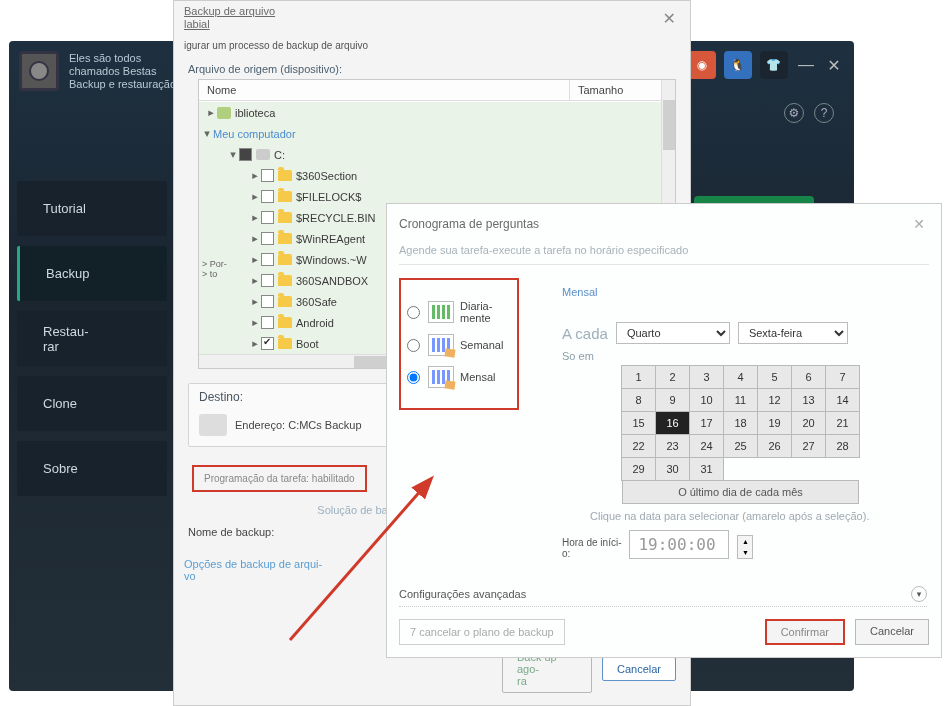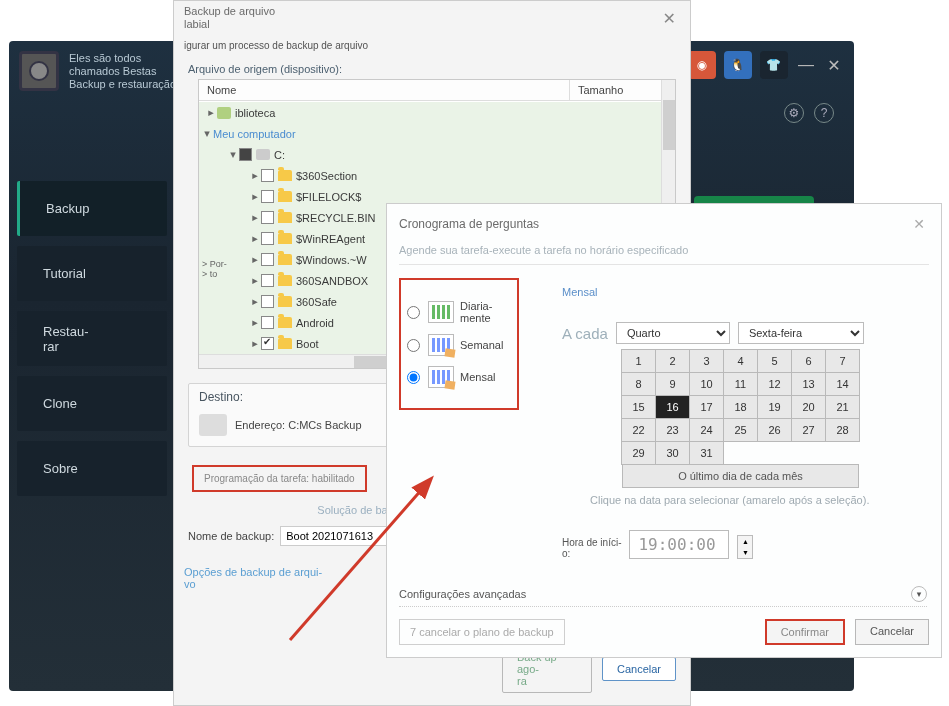--- a/index.html
+++ b/index.html
@@ -32,21 +32,21 @@
   .sidebar .sbtn.active{background:#122028;border-left:3px solid #2a8;}
 
   .green-panel{position:absolute;right:40px;top:155px;width:120px;height:90px;background:#178548;border-radius:4px;}
 
   
   .dlg-backup {
     position:absolute; left:173px; top:0; width:518px; height:706px;
     background:#f4f4f4; border:1px solid #ccc;
   }
   .dlg-header{padding:4px 10px;display:flex;justify-content:space-between;align-items:flex-start;}
-  .dlg-title{color:#6a6a6a;font-size:11px;line-height:13px;}
+  .dlg-title{color:#6a6a6a;font-size:11px;line-height:13px;text-decoration:underline;}
   .close-x{color:#888;font-size:16px;cursor:pointer;padding:4px;}
   .dlg-sub{color:#535353;font-size:10px;padding:4px 10px 8px;}
   .dlg-label{color:#4c6070;font-size:11px;padding:4px 14px 4px;}
   .filetree-wrap{margin:0 14px 0 24px;border:1px solid #c9c9c9;background:#fff;height:290px;position:relative;}
   .ft-head{display:flex;border-bottom:1px solid #ddd;background:#fdfdfd;font-size:11px;color:#444;}
   .ft-head .col1{flex:1;padding:4px 8px;border-right:1px solid #ddd;}
   .ft-head .col2{width:105px;padding:4px 8px;}
   .ft-body{position:absolute;top:22px;left:0;right:14px;bottom:14px;overflow:hidden;background:#eaf3e7;}
   .ftrow{display:flex;align-items:center;font-size:11px;color:#3a3a3a;height:21px;padding:0 4px;}
   .ftrow .caret{width:12px;color:#666;display:inline-block;text-align:center;}
@@ -141,22 +141,22 @@
       <div class="ico ico-shirt">👕</div>
       <div class="winctl">—</div>
       <div class="winctl">✕</div>
     </div>
   </div>
   <div class="gear-row">
     <div class="gicon">⚙</div>
     <div class="gicon">?</div>
   </div>
   <div class="sidebar">
+    <div class="sbtn">Tutorial</div>
     <div class="sbtn active">Backup</div>
-    <div class="sbtn">Tutorial</div>
     <div class="sbtn" style="white-space:pre-line">Restau-
 rar</div>
     <div class="sbtn">Clone</div>
     <div class="sbtn">Sobre</div>
   </div>
   <div class="green-panel"></div>
 </div>
 
 <div class="dlg-backup">
   <div class="dlg-header">
@@ -260,21 +260,20 @@
     <div class="dest-row">
       <div class="dest-icon"></div>
       <div class="dest-text">Endereço: C:MCs Backup</div>
     </div>
   </div>
 
   <div class="sched-status">Programação da tarefa: habilitado</div>
   <div class="sol-line">Solução de backup: modo de cadeia de versão</div>
   <div class="name-row">
     <span>Nome de backup:</span>
-    <input value="Boot 2021071613" style="">
   </div>
   <div class="opts-line" style="white-space:pre-line">Opções de backup de arqui-
 vo</div>
 
   <div class="bottom-row">
     <div class="btn text" style="white-space:pre-line">Back up ago-
 ra</div>
     <div class="btn primary">Cancelar</div>
   </div>
 </div>
@@ -312,22 +311,23 @@
         </div>
       <span class="plabel">Mensal</span>
     </div>
   </div>
 
   <div class="right-area">
     <div class="monthly-lbl">Mensal</div>
     <div class="each-row">
       <span style="font-size:15px;color:#9eb0ba">A cada</span>
       <select class="sel" style="width:114px"><option>Quarto</option></select>
-      <select class="sel" style="width:126px"><option>Sexta-feira</option></select>
-    </div>
+      <select class="sel" style="width:110px"><option>Sexta-feira</option></select>
+    </div>
+    <div class="only-row">So em</div>
     <div class="calendar" id="cal-grid">
         <div class="cell">1</div>
         <div class="cell">2</div>
         <div class="cell">3</div>
         <div class="cell">4</div>
         <div class="cell">5</div>
         <div class="cell">6</div>
         <div class="cell">7</div>
         <div class="cell">8</div>
         <div class="cell">9</div>

